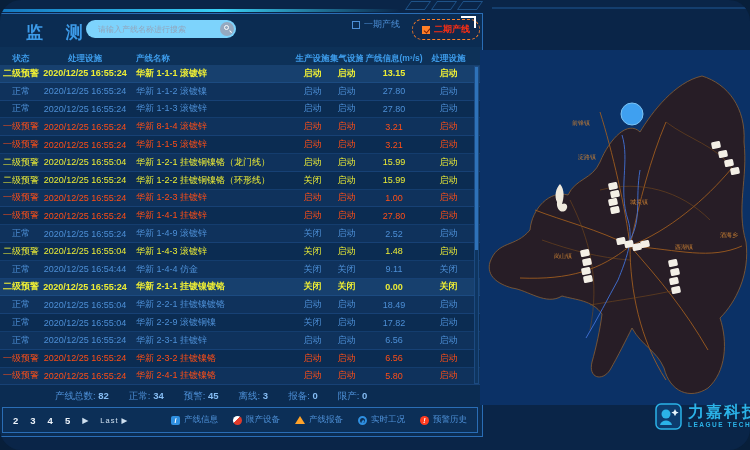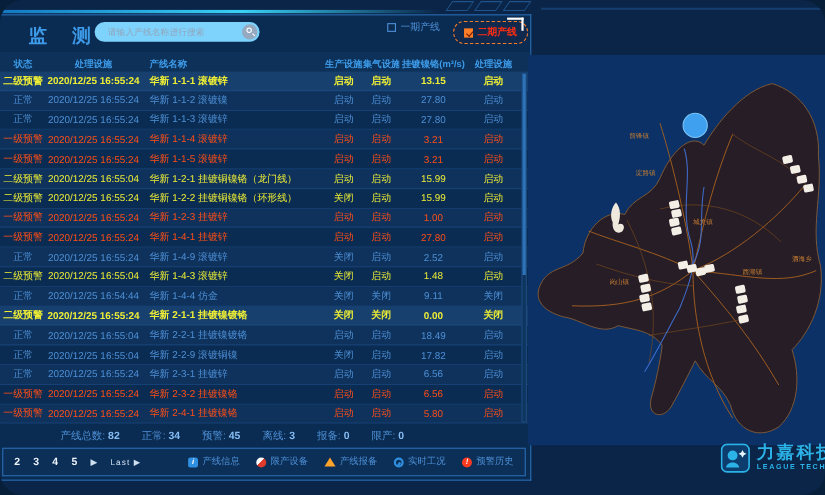--- a/index.html
+++ b/index.html
@@ -118,21 +118,21 @@
         <span>二期产线</span>
       </div>
     </div>
 
     <div class="thead">
         <span class="hcell w0">状态</span>
         <span class="hcell w1">处理设施</span>
         <span class="hcell w2">产线名称</span>
         <span class="hcell w3">生产设施</span>
         <span class="hcell w4">集气设施</span>
-        <span class="hcell w5">挂镀镍铬(m³/s)</span>
+        <span class="hcell w5">产线信息(m³/s)</span>
         <span class="hcell w6">处理设施</span>
       </div>
     <div class="tbody">
         <div class="trow lv-2 hl">
           <span class="tcell w0">二级预警</span>
           <span class="tcell w1">2020/12/25 16:55:24</span>
           <span class="tcell w2">华新 1-1-1 滚镀锌</span>
           <span class="tcell w3">启动</span>
           <span class="tcell w4">启动</span>
           <span class="tcell w5">13.15</span>
@@ -152,21 +152,21 @@
           <span class="tcell w1">2020/12/25 16:55:24</span>
           <span class="tcell w2">华新 1-1-3 滚镀锌</span>
           <span class="tcell w3">启动</span>
           <span class="tcell w4">启动</span>
           <span class="tcell w5">27.80</span>
           <span class="tcell w6">启动</span>
         </div>
         <div class="trow lv-1">
           <span class="tcell w0">一级预警</span>
           <span class="tcell w1">2020/12/25 16:55:24</span>
-          <span class="tcell w2">华新 1-1-4 滚镀锌</span>
+          <span class="tcell w2">华新 8-1-4 滚镀锌</span>
           <span class="tcell w3">启动</span>
           <span class="tcell w4">启动</span>
           <span class="tcell w5">3.21</span>
           <span class="tcell w6">启动</span>
         </div>
         <div class="trow lv-1">
           <span class="tcell w0">一级预警</span>
           <span class="tcell w1">2020/12/25 16:55:24</span>
           <span class="tcell w2">华新 1-1-5 滚镀锌</span>
           <span class="tcell w3">启动</span>

